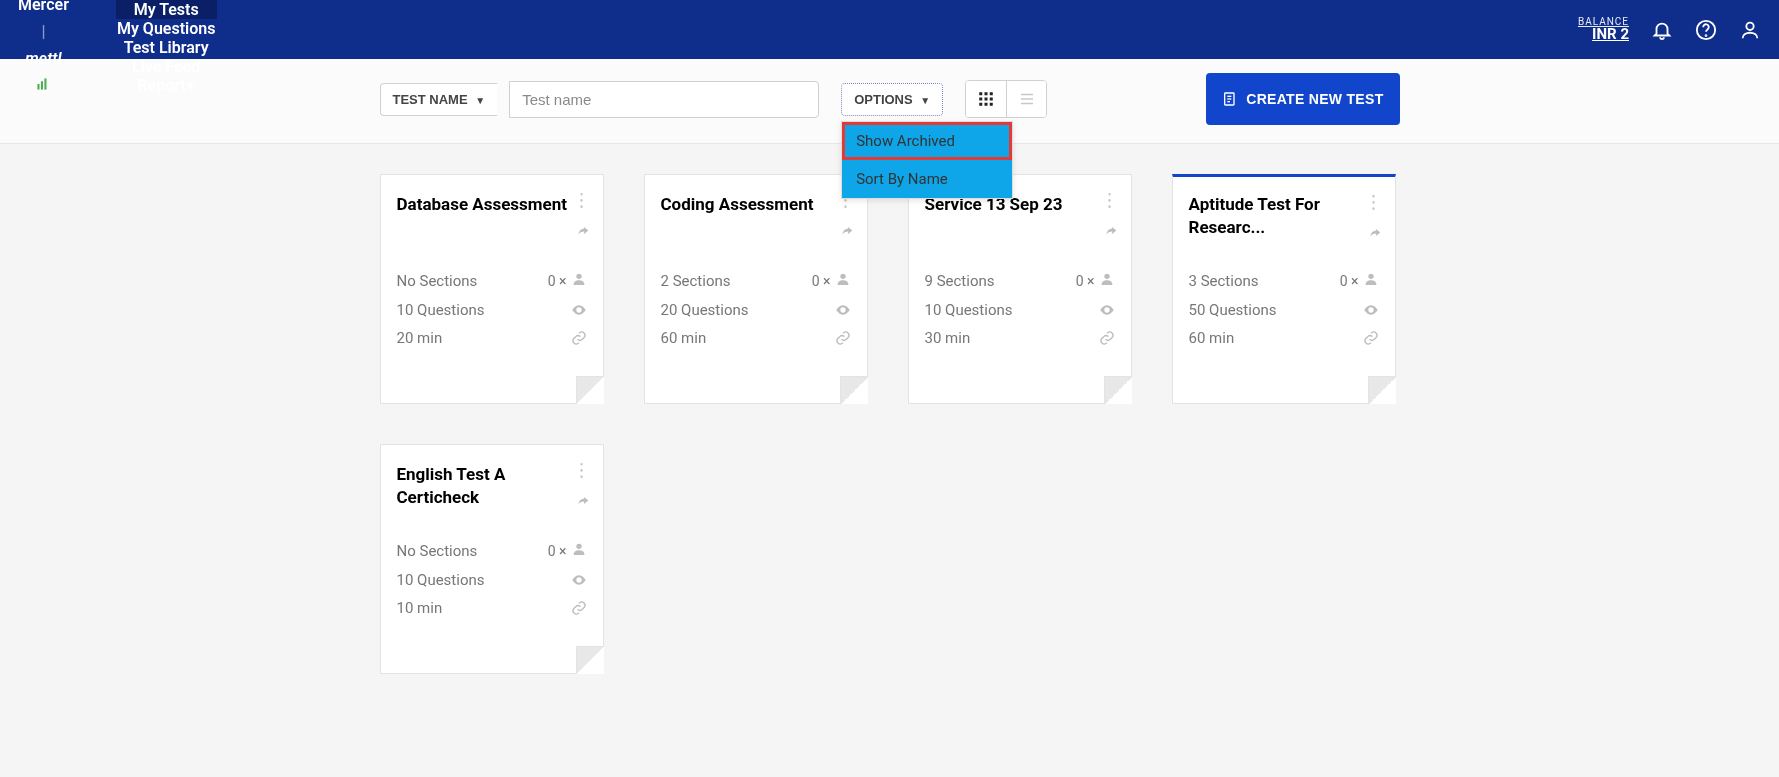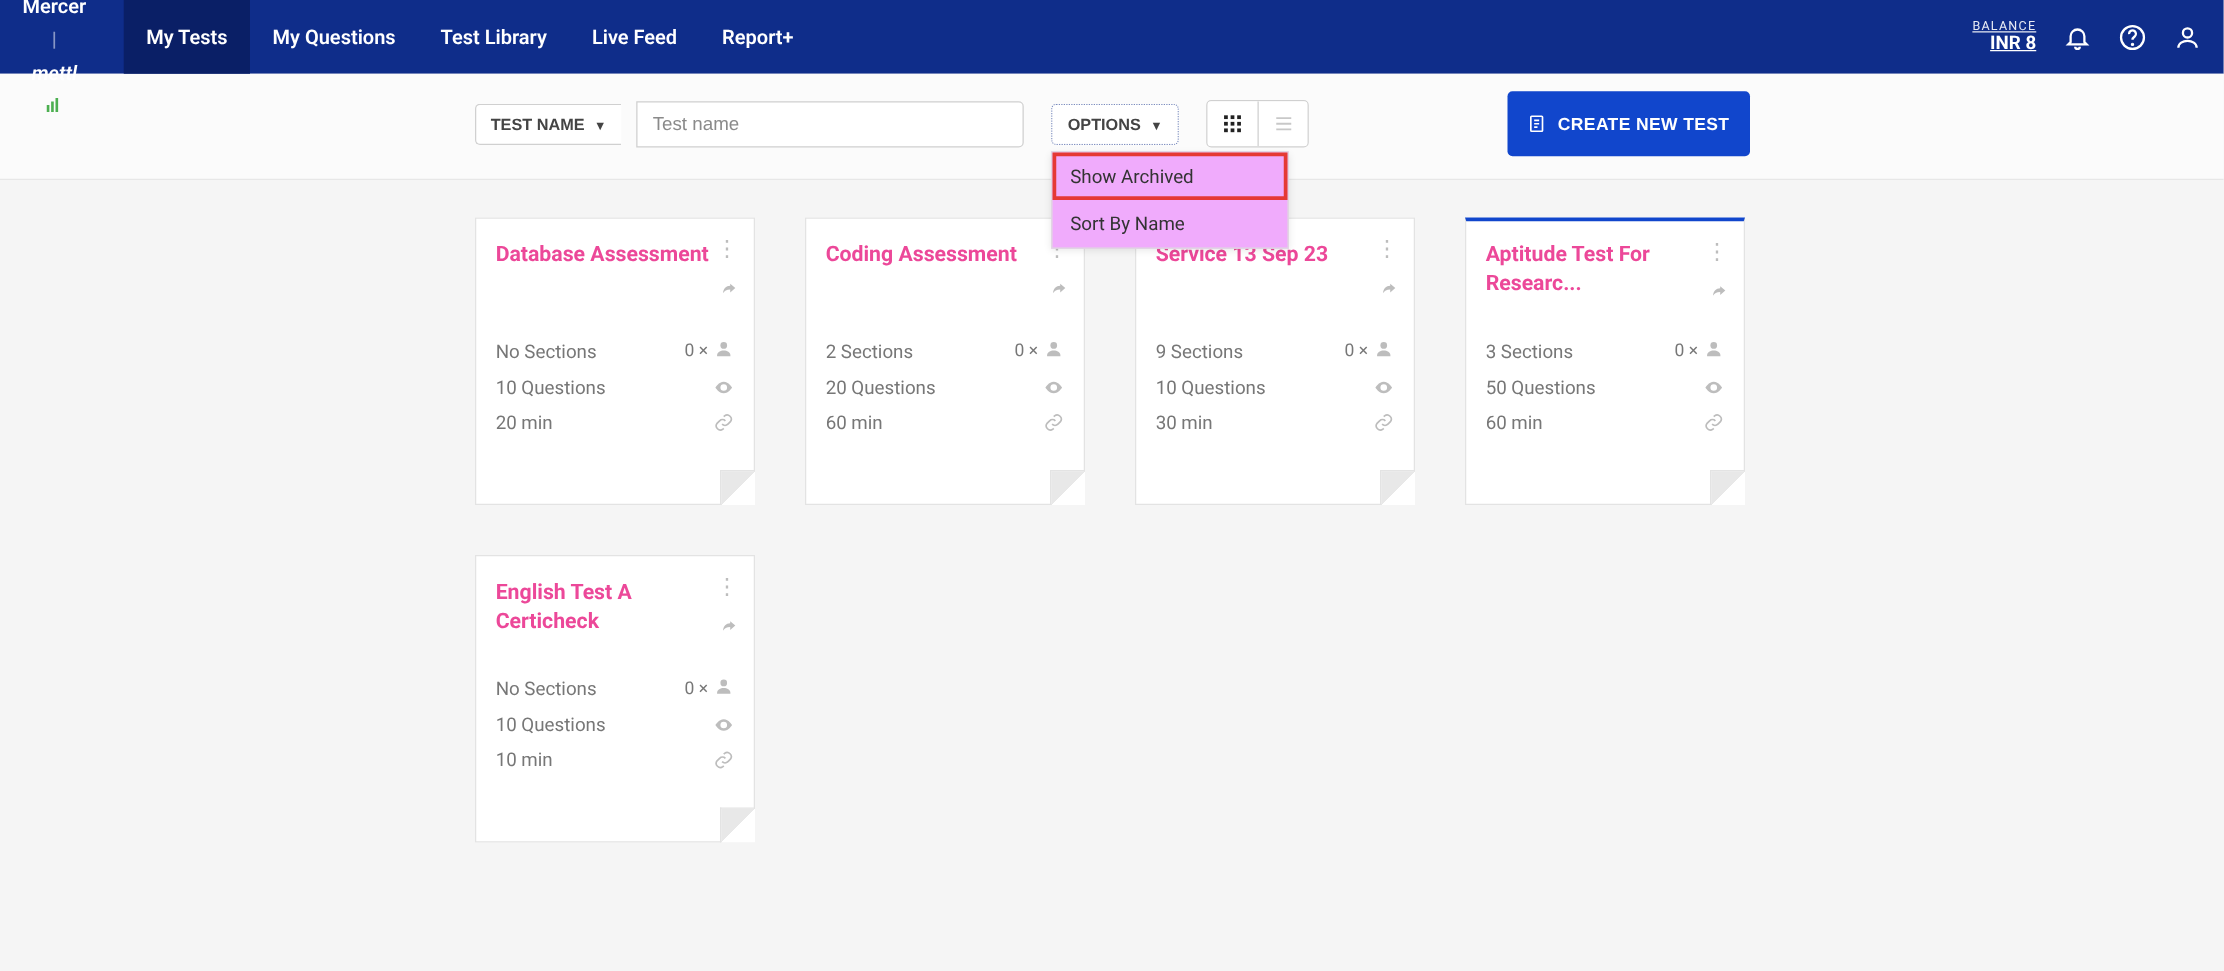--- a/index.html
+++ b/index.html
@@ -2,21 +2,21 @@
 <html><head>
 <meta charset="utf-8">
 <style>
   * { box-sizing: border-box; margin: 0; padding: 0; }
   body { font-family: -apple-system, BlinkMacSystemFont, "Segoe UI", Roboto, Arial, sans-serif; background: #f5f5f5; }
 
   
   .topnav { background: #0f2d8a; height: 59px; display: flex; align-items: center; padding: 0 18px; color: #fff; }
   .brand { display: flex; align-items: center; gap: 8px; margin-right: 30px; font-weight: 600; flex-direction: column; }
   .brand .sep { color: rgba(255,255,255,.5); }
-  .navlinks { display: flex; align-items: center; height: 100%; }
+  .navlinks { display: flex; align-items: center; height: 100%; flex-direction: column; }
   .navlink { padding: 0 18px; height: 100%; display: flex; align-items: center; font-size: 16px; font-weight: 600; cursor: pointer; }
   .navlink.active { background: #0a1f66; }
   .navlink .chev { margin-left: 6px; font-size: 12px; }
   .spacer { flex: 1; }
   .topright { display: flex; align-items: center; gap: 22px; }
   .balance { text-align: right; line-height: 1; text-decoration: underline; }
   .balance .lbl { font-size: 10px; letter-spacing: 1px; opacity: .9; }
   .balance .val { font-size: 15px; font-weight: 700; }
   .topicon { width: 22px; height: 22px; display: inline-flex; align-items: center; justify-content: center; }
   .topicon svg { stroke: #fff; fill: none; }
@@ -31,30 +31,30 @@
   .optionswrap { position: relative; margin-left: 10px; }
   .optionsbtn { border: 1px dotted #7a8bbd; background: #fff; padding: 8px 12px; font-size: 13px; font-weight: 700; color: #444; border-radius: 4px; cursor: pointer; }
   .optionsbtn .caret { font-size: 10px; margin-left: 4px; }
   .viewtoggle { display: inline-flex; margin-left: 10px; border: 1px solid #d0d0d0; border-radius: 4px; overflow: hidden; }
   .viewbtn { width: 40px; height: 36px; display: flex; align-items: center; justify-content: center; background: #fff; border: none; cursor: pointer; }
   .viewbtn + .viewbtn { border-left: 1px solid #d0d0d0; }
   .viewbtn svg { width: 18px; height: 18px; }
   .createbtn { margin-left: auto; background: #1146cc; color: #fff; border: none; border-radius: 4px; padding: 18px 16px; font-size: 14px; font-weight: 700; letter-spacing: .3px; cursor: pointer; display: inline-flex; align-items: center; gap: 8px; }
   .createbtn svg { width: 16px; height: 16px; }
 
-  .dropdown { position: absolute; top: 38px; left: 0; width: 190px; background: #f0abfc; border: 1px solid #ddd; box-shadow: 0 2px 6px rgba(0,0,0,.1); z-index: 10; }
+  .dropdown { position: absolute; top: 38px; left: 0; width: 172px; background: #0ea5e9; border: 1px solid #ddd; box-shadow: 0 2px 6px rgba(0,0,0,.1); z-index: 10; }
   .dropdown .item { padding: 10px 14px; font-size: 15px; color: #333; cursor: pointer; }
   .dropdown .item.hl { outline: 3px solid #e53935; outline-offset: -3px; }
 
   
   .content { max-width: 1040px; margin: 30px auto 40px; padding: 0 10px; }
   .grid { display: grid; grid-template-columns: repeat(4, 224px); gap: 40px; }
   .card { position: relative; background: #fff; border: 1px solid #e3e3e3; width: 224px; height: 230px; padding: 18px 16px 14px; }
   .card.active { border-top: 3px solid #1146cc; padding-top: 16px; }
-  .card .title { font-size: 17px; font-weight: 700; color: #ec4899; line-height: 1.35; min-height: 46px; }
+  .card .title { font-size: 17px; font-weight: 700; color: #000000; line-height: 1.35; min-height: 46px; }
   .card .menu { position: absolute; top: 16px; right: 12px; color: #bdbdbd; font-size: 18px; cursor: pointer; line-height: 1; }
   .card .share { position: absolute; top: 48px; right: 12px; color: #bdbdbd; }
   .card .share svg { width: 16px; height: 14px; }
   .rows { margin-top: 32px; display: flex; flex-direction: column; gap: 10px; }
   .row { display: flex; align-items: center; justify-content: space-between; color: #777; font-size: 15px; }
   .row .righticon { display: inline-flex; align-items: center; gap: 4px; color: #9e9e9e; }
   .row .righticon svg { width: 16px; height: 16px; }
   .count { font-size: 14px; color: #777; }
   .fold { position: absolute; right: -1px; bottom: -1px; width: 28px; height: 28px; background: linear-gradient(135deg, #e8e8e8 0 50%, #fff 50% 100%); border-left: 1px solid #e3e3e3; border-top: 1px solid #e3e3e3; }
 </style>
@@ -93,21 +93,21 @@
         <span>Live Feed</span>
       </div>
       <div class="navlink">
         <span>Report+</span>
       </div>
     </div>
   <div class="spacer"></div>
   <div class="topright">
     <div class="balance">
       <div class="lbl">BALANCE</div>
-      <div class="val">INR 8</div>
+      <div class="val">INR 2</div>
     </div>
     <span class="topicon">
       <svg width="22" height="22" viewBox="0 0 24 24" stroke-width="2">
           <path d="M18 16v-5a6 6 0 10-12 0v5l-2 2h16l-2-2z"></path>
           <path d="M10 20a2 2 0 004 0"></path>
         </svg>
     </span>
     <span class="topicon">
       <svg width="22" height="22" viewBox="0 0 24 24" stroke-width="2">
           <circle cx="12" cy="12" r="10"></circle>

